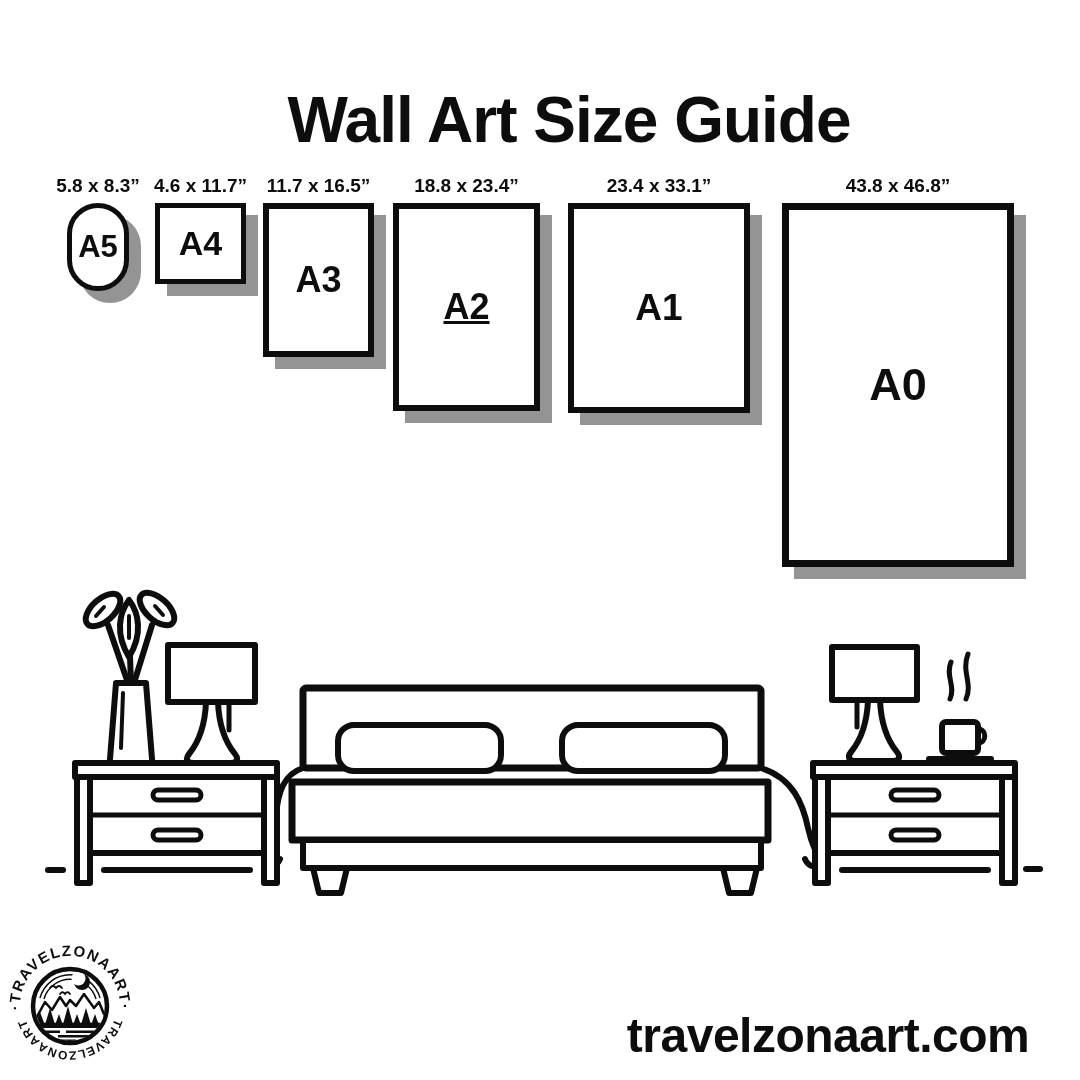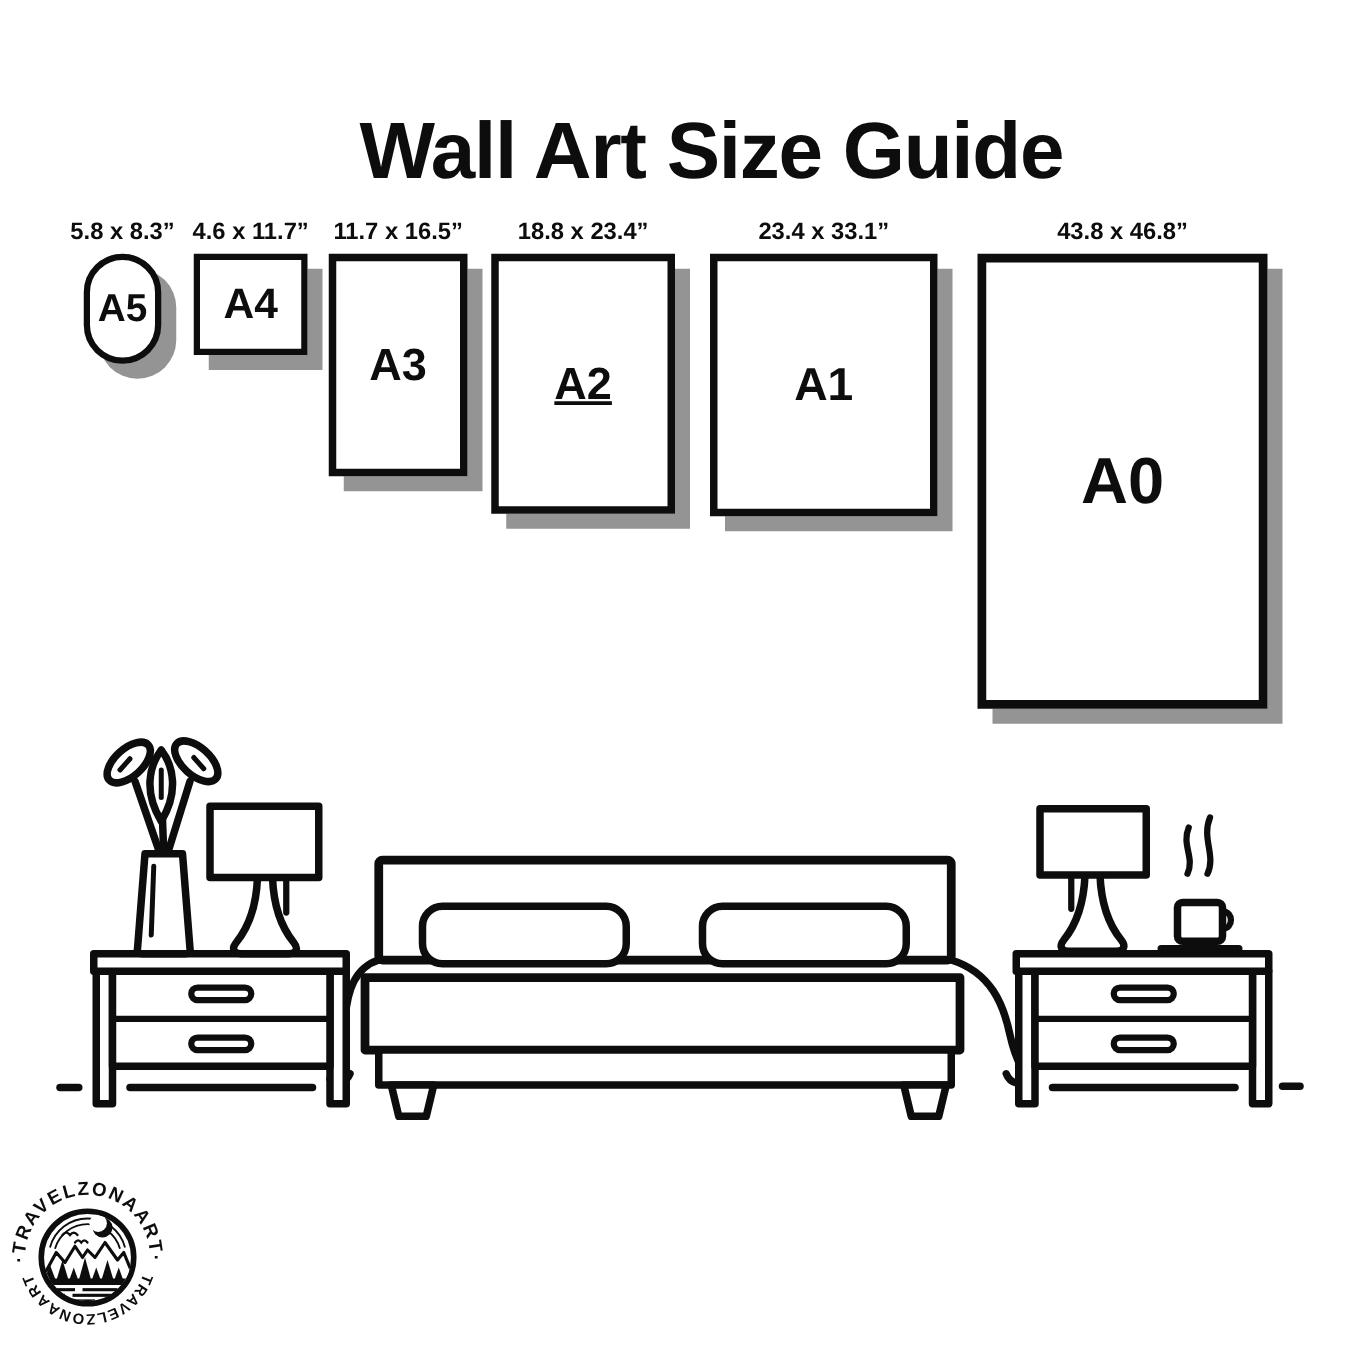--- a/index.html
+++ b/index.html
@@ -26,24 +26,24 @@
   }
   .frame{
     position:absolute;top:28px;left:0;box-sizing:border-box;width:100%;
     background:var(--bg);border:5px solid var(--ink);
     box-shadow:12px 12px 0 var(--shadow);
     display:flex;align-items:center;justify-content:center;
     font-weight:700;color:var(--ink);
   }
   .fw-a5{left:67px;width:62px;}  .fw-a5 .frame{height:88px;font-size:31px;border-radius:31px;}
   .fw-a4{left:155px;width:91px;} .fw-a4 .frame{height:81px;font-size:34px;}
-  .fw-a3{left:263px;width:111px;}.fw-a3 .frame{height:178px;font-size:36px;border-width:6px;}
+  .fw-a3{left:263px;width:111px;}.fw-a3 .frame{height:154px;font-size:36px;border-width:6px;}
   .fw-a2{left:393px;width:147px;}.fw-a2 .frame{height:208px;font-size:36px;border-width:6px;text-decoration:underline;}
   .fw-a1{left:568px;width:182px;}.fw-a1 .frame{height:210px;font-size:37px;border-width:6px;}
-  .fw-a0{left:782px;width:232px;}.fw-a0 .frame{height:364px;font-size:52px;border-width:7px;}
+  .fw-a0{left:782px;width:232px;}.fw-a0 .frame{height:364px;font-size:45px;border-width:7px;}
   
   .room{position:absolute;left:0;top:580px;width:1080px;height:340px;color:var(--ink);}
   
   .logo{position:absolute;left:4px;top:936px;width:132px;height:140px;color:var(--ink);}
   .site{
     position:absolute;top:1008px;left:588px;width:480px;text-align:center;
     font-size:48px;font-weight:800;letter-spacing:-0.5px;color:var(--ink);
   }
 </style>
 </head>
@@ -206,14 +206,15 @@
         <rect x="62" y="94.5" width="28" height="2.5"></rect>
         <rect x="30" y="99" width="18" height="2.5"></rect>
         <rect x="54" y="99" width="32" height="2.5"></rect>
         <rect x="88" y="99" width="10" height="2.5"></rect>
         <rect x="42" y="103.5" width="30" height="2.5"></rect>
         <rect x="78" y="103.5" width="14" height="2.5"></rect>
       </g>
     </g>
   </svg>
 
+  <div class="site">travelzonaart.com</div>
 
 </div>
 
 </body></html>

